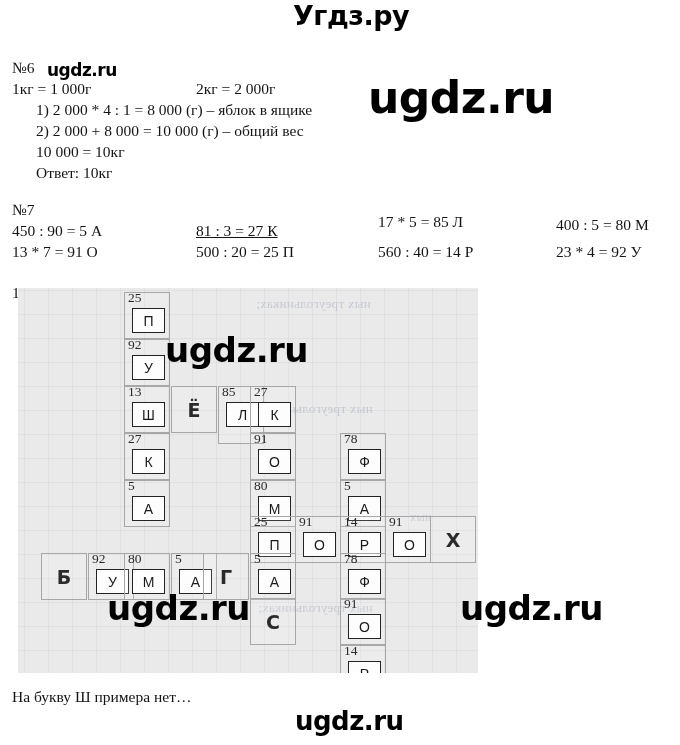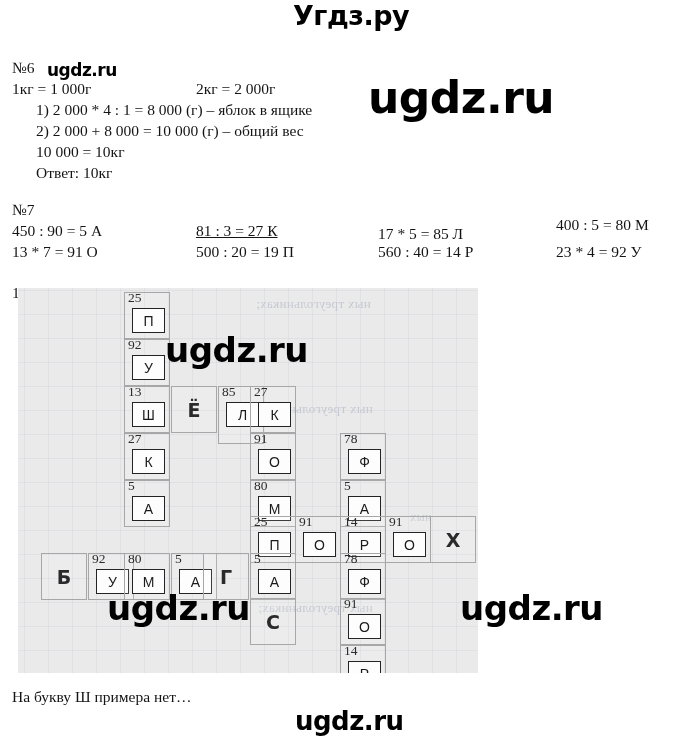--- a/index.html
+++ b/index.html
@@ -156,23 +156,23 @@
 <div class="txt indent" style="top:142px;">10 000 = 10кг</div>
 <div class="txt indent" style="top:163px;">Ответ: 10кг</div>
 
 <div class="txt tasknum col-a" style="top:200px;">№7</div>
 
 <div class="txt col-a" style="top:221px;">450 : 90 = 5 А</div>
 <div class="txt col-a" style="top:242px;">13 * 7 = 91 О</div>
 <div class="txt col-a" style="top:263px;margin-top:20px;">13 * 6 = 78 Ф</div>
 
 <div class="txt col-b" style="top:221px;text-decoration:underline;">81 : 3 = 27 К</div>
-<div class="txt col-b" style="top:242px;">500 : 20 = 19 П</div>
-
-<div class="txt col-c" style="top:224px;">17 * 5 = 85 Л</div>
+<div class="txt col-b" style="top:242px;">500 : 20 = 25 П</div>
+
+<div class="txt col-c" style="top:212px;">17 * 5 = 85 Л</div>
 <div class="txt col-c" style="top:242px;">560 : 40 = 14 Р</div>
 
 <div class="txt col-d" style="top:215px;">400 : 5 = 80 М</div>
 <div class="txt col-d" style="top:242px;">23 * 4 = 92 У</div>
 
 <div id="scan">
   <div class="paperlines"></div>
 
   <div class="ghost g1">ных треугольниках;</div>
   <div class="ghost g2">ных треугольниках;</div>

